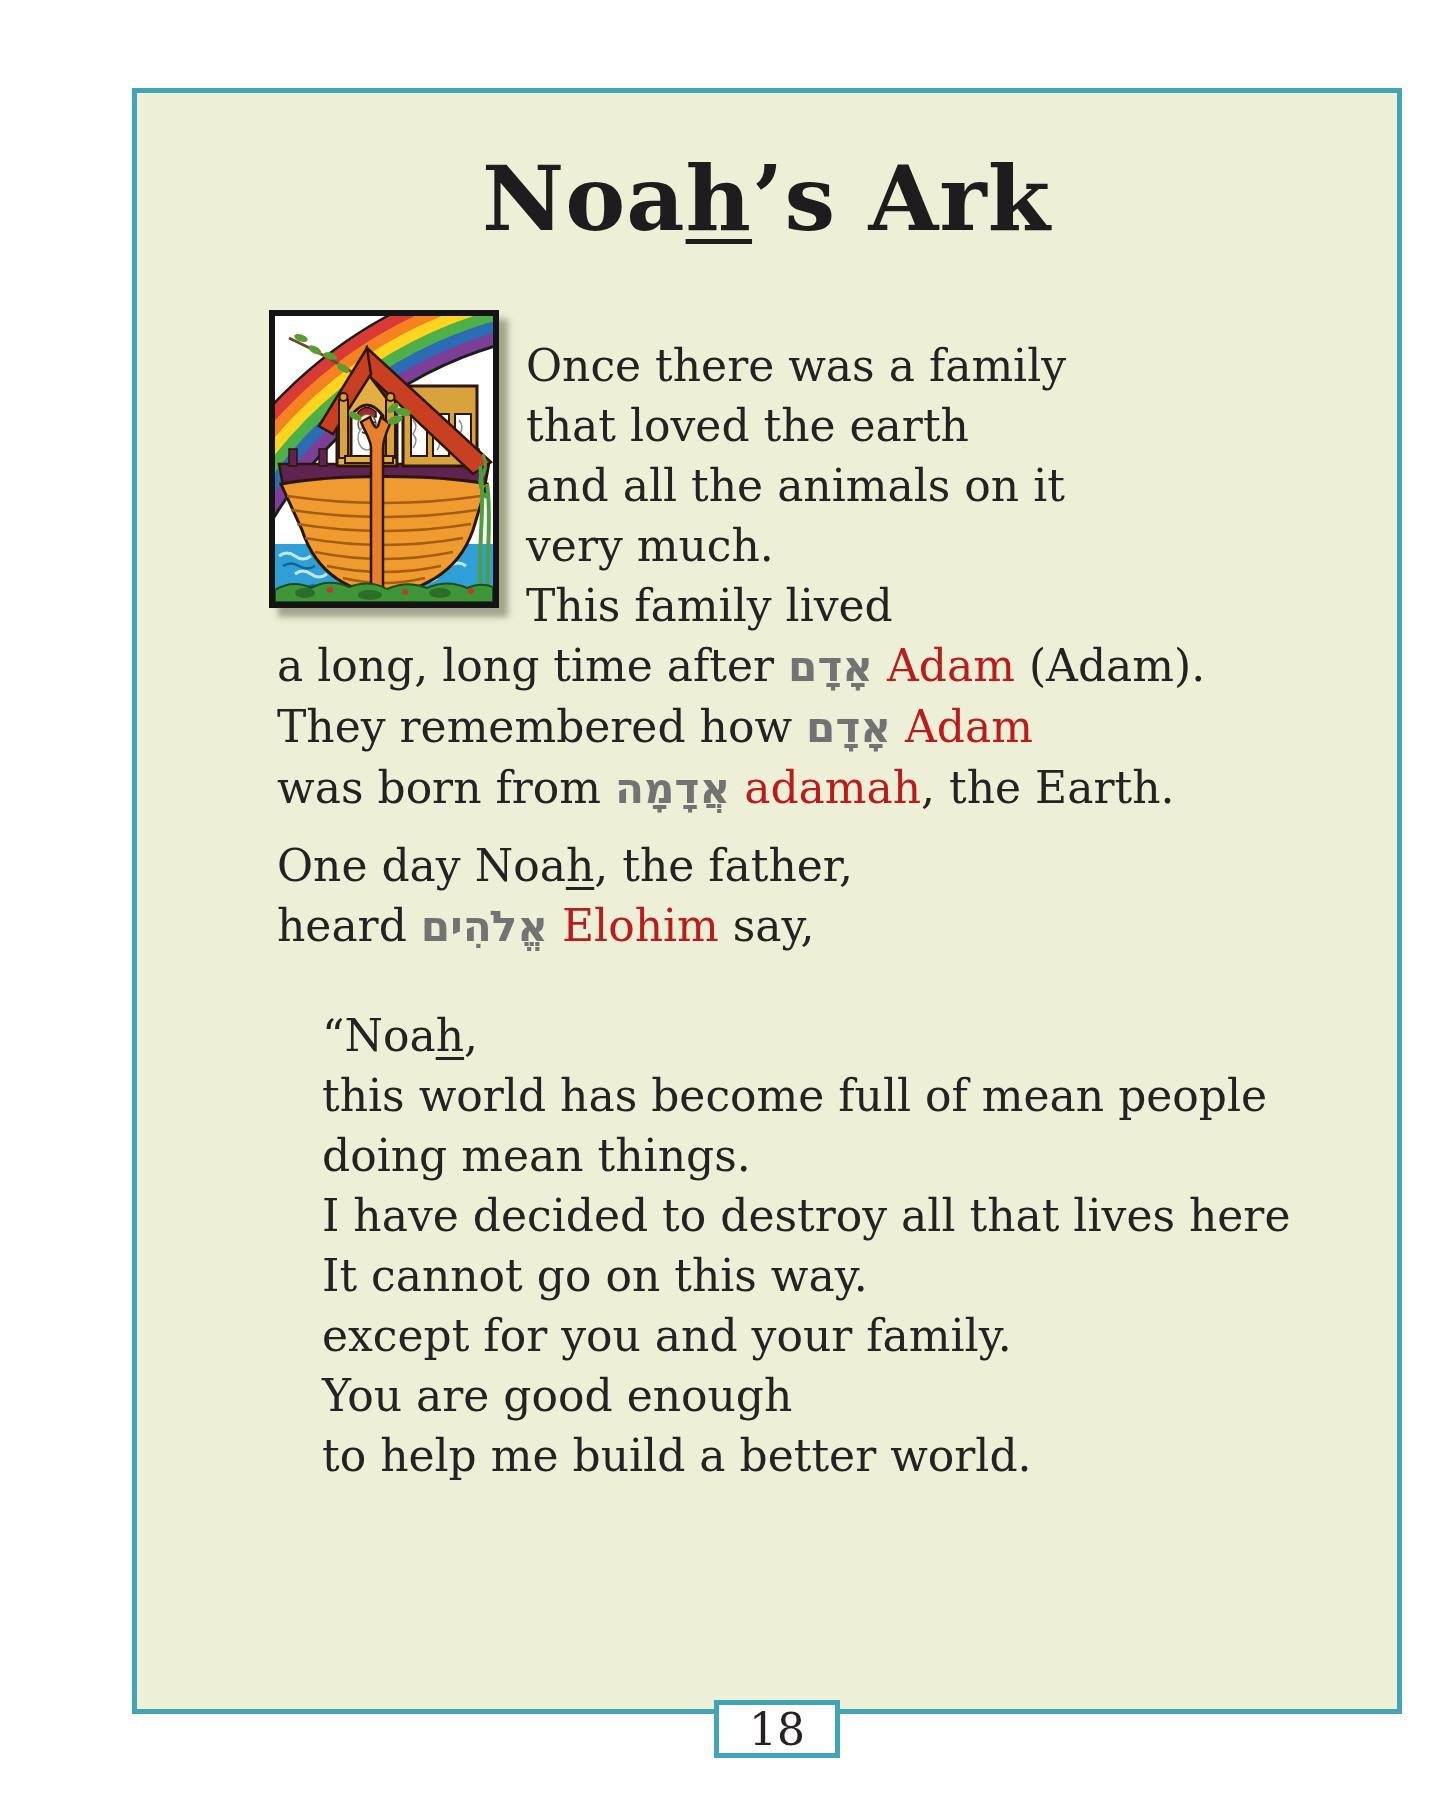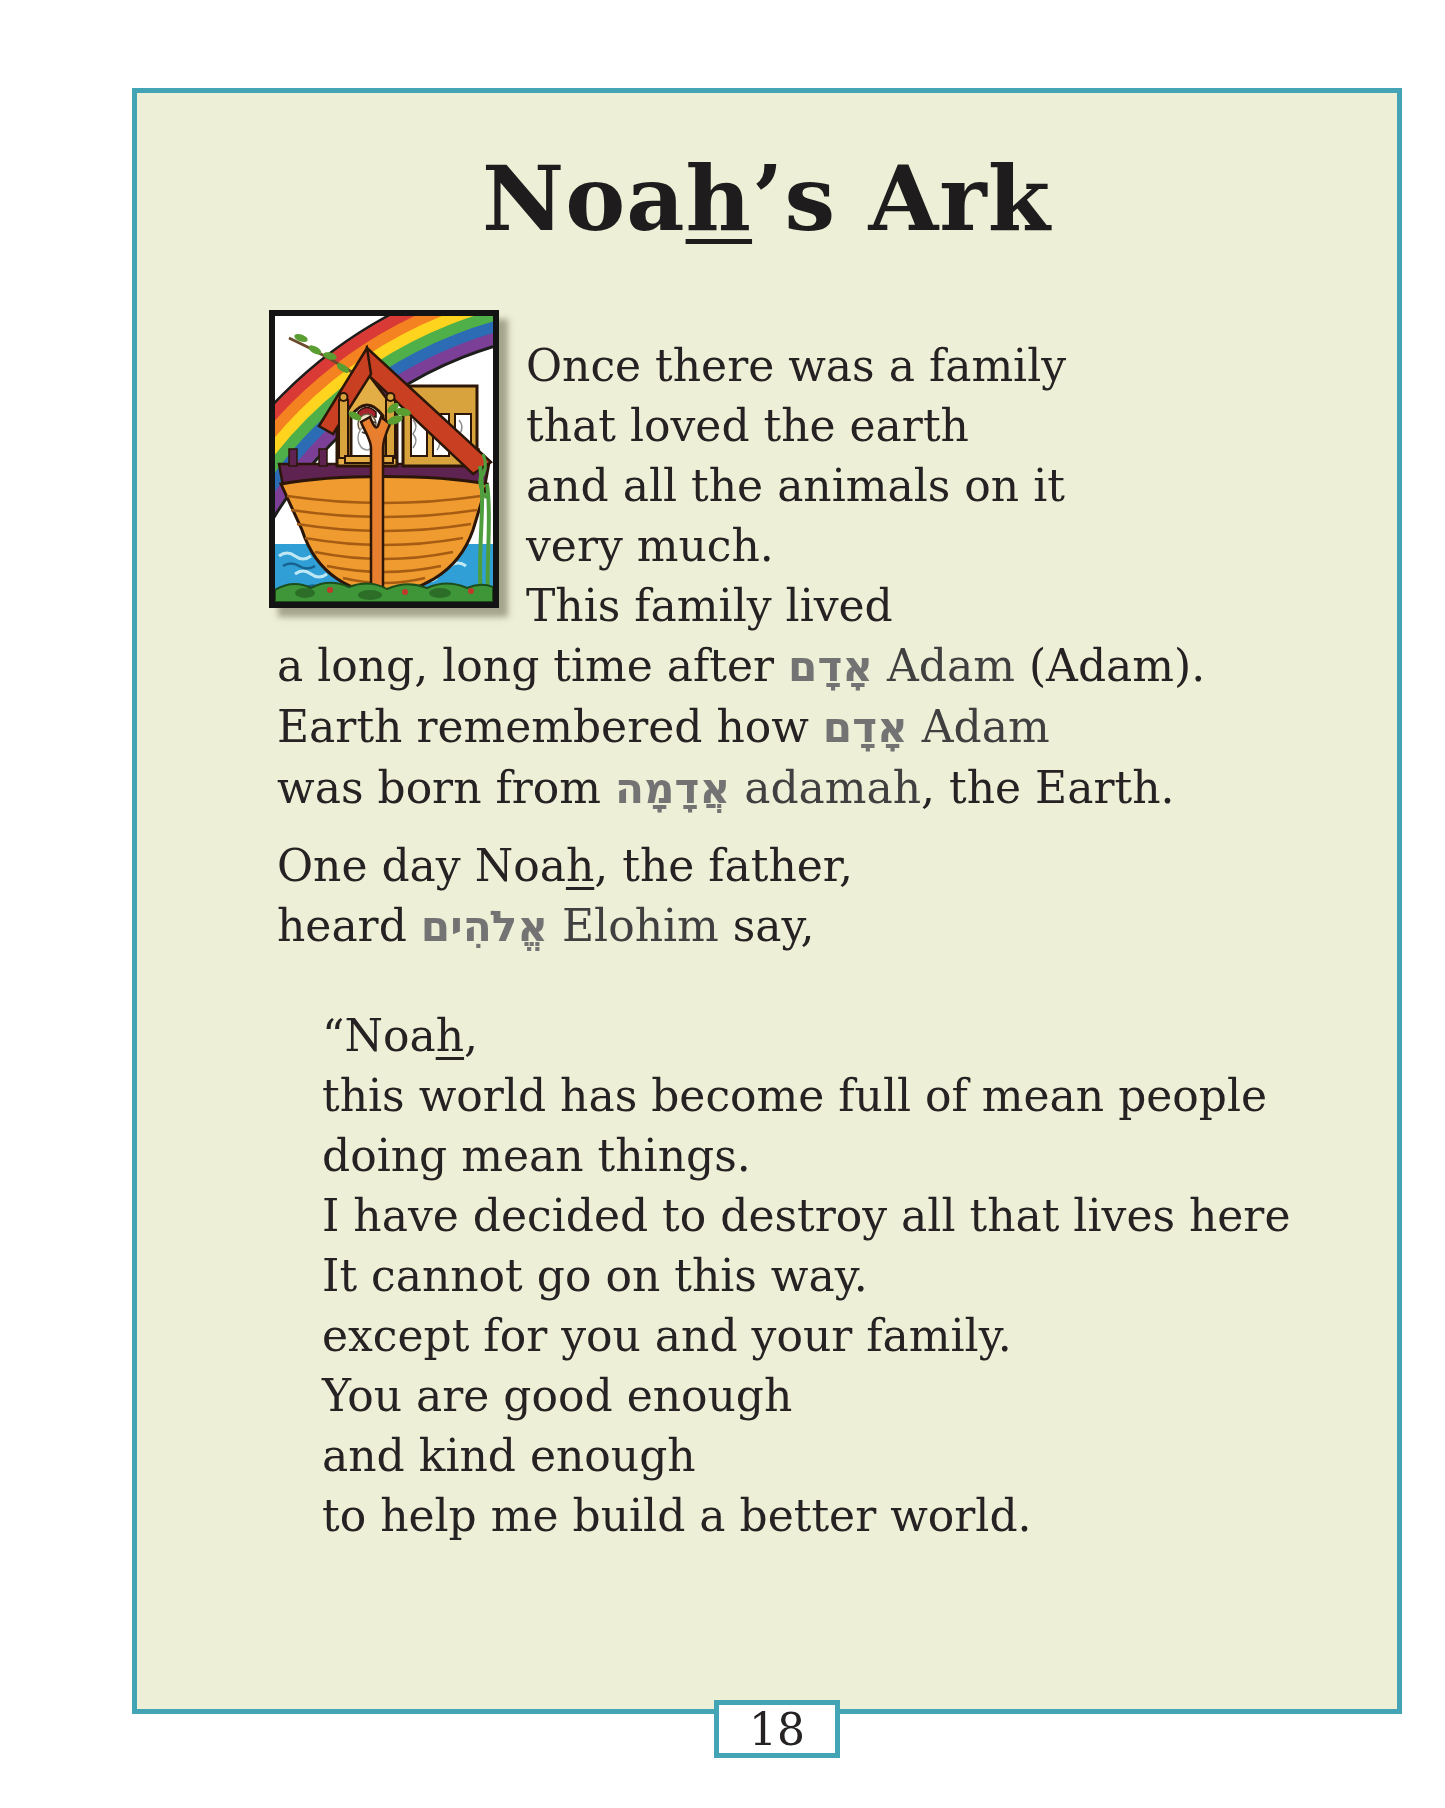--- a/index.html
+++ b/index.html
@@ -15,21 +15,21 @@
         border:6px solid #141414;background:#ffffff;
         box-shadow:9px 9px 6px rgba(104,104,78,.55);}
   .illu svg{display:block;width:218px;height:286px;}
   .textcol{position:absolute;font-size:44px;line-height:60px;white-space:nowrap;}
   .colA{left:482px;top:336px;}
   .colB{left:233px;top:636px;}
   .colC{left:233px;top:836px;}
   .colD{left:278px;top:1006px;}
   .heb{font-family:"DejaVu Sans","Liberation Sans",sans-serif;font-weight:bold;
        color:#737373;font-size:0.96em;}
-  .red{color:#404040;}
+  .red{color:#b91c1c;}
   .pageno{position:absolute;left:670px;top:1700px;width:126px;height:58px;box-sizing:border-box;
           background:#ffffff;border:5px solid #42a4b5;display:flex;align-items:center;justify-content:center;
           font-size:44px;color:#262223;}
 </style>
 </head>
 <body>
 
 <div class="canvas">
   <div class="page-border"></div>
 
@@ -118,37 +118,36 @@
   <div class="textcol colA">
     <div class="line">Once there was a family</div>
     <div class="line">that loved the earth</div>
     <div class="line">and all the animals on it</div>
     <div class="line">very much.</div>
     <div class="line">This family lived</div>
   </div>
 
   <div class="textcol colB">
     <div class="line"><span>a long, long time after </span><span class="heb">אָדָם</span><span class="red"> Adam</span><span> (Adam).</span></div>
-    <div class="line"><span>Earth remembered how </span><span class="heb">אָדָם</span><span class="red"> Adam</span></div>
+    <div class="line"><span>They remembered how </span><span class="heb">אָדָם</span><span class="red"> Adam</span></div>
     <div class="line"><span>was born from </span><span class="heb">אֲדָמָה</span><span class="red"> adamah</span><span>, the Earth.</span></div>
   </div>
 
   <div class="textcol colC">
     <div class="line"><span>One day Noa</span><span class="het">h</span><span>, the father,</span></div>
     <div class="line"><span>heard </span><span class="heb">אֱלֹהִים</span><span class="red"> Elohim</span><span> say,</span></div>
   </div>
 
   <div class="textcol colD">
     <div class="line"><span>“Noa</span><span class="het">h</span><span>,</span></div>
     <div class="line">this world has become full of mean people</div>
     <div class="line">doing mean things.</div>
     <div class="line">I have decided to destroy all that lives here</div>
     <div class="line">It cannot go on this way.</div>
     <div class="line">except for you and your family.</div>
     <div class="line">You are good enough</div>
-    <div class="line">and kind enough</div>
     <div class="line">to help me build a better world.</div>
   </div>
 
   <div class="pageno">
     <span>18</span>
   </div>
 </div>
 
 </body></html>

